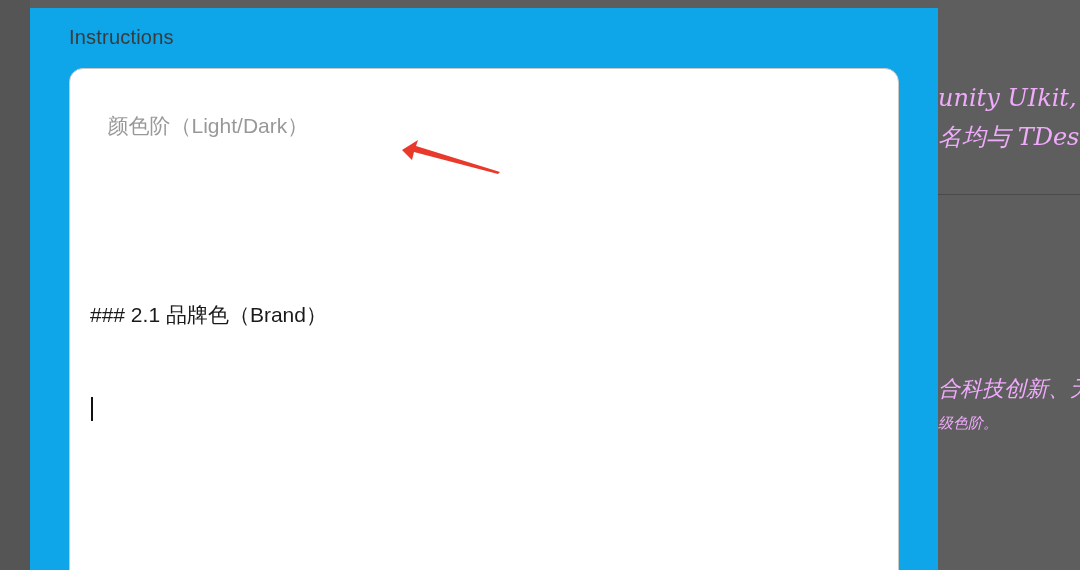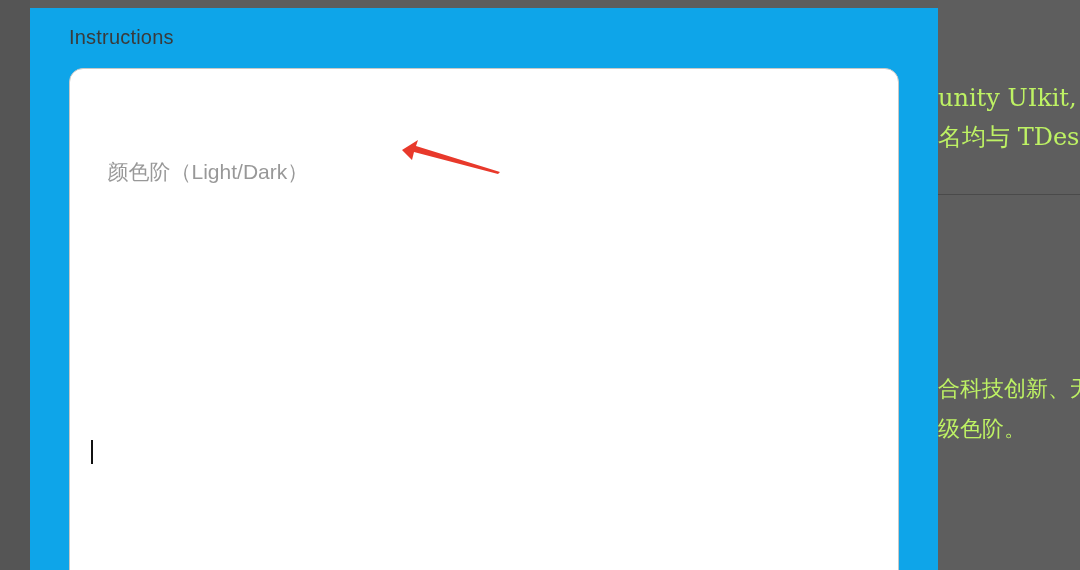--- a/index.html
+++ b/index.html
@@ -21,35 +21,36 @@
       width: 142px;
       height: 570px;
       background: #5e5e5e;
       overflow: hidden;
     }
     .bg-line {
       position: absolute;
       white-space: nowrap;
       font-family: "DejaVu Serif", "Liberation Serif", serif;
       font-size: 24px;
-      color: #bef264;
+      color: #f0abfc;
       left: 0;
+      font-style: italic;
     }
     .bg-line.l1 { top: 84px; left: 0px; }
     .bg-line.l2 { top: 121px; left: 0px; }
     .bg-divider {
       position: absolute;
       left: 0;
       top: 194px;
       width: 142px;
       height: 1px;
       background: #4a4a4a;
     }
     .bg-line.l3 { top: 374px; left: 0px; font-family: "DejaVu Sans", sans-serif; font-size: 22px; }
-    .bg-line.l4 { top: 414px; left: 0px; font-family: "DejaVu Sans", sans-serif; font-size: 22px; }
+    .bg-line.l4 { top: 414px; left: 0px; font-family: "DejaVu Sans", sans-serif; font-size: 15px; }
 
     .left-strip {
       position: absolute;
       left: 0;
       top: 0;
       width: 30px;
       height: 570px;
       background: #555555;
     }
 
@@ -88,21 +89,20 @@
       top: -22px;
       font-family: "Liberation Sans", "DejaVu Sans", sans-serif;
       font-size: 21px;
       line-height: 31.5px;
       color: #1a1a1a;
       white-space: pre;
     }
     .ta-line {
       display: block;
       height: 31.5px;
-      margin-top: 46px;
     }
     .ta-line.faded {
       color: #555;
       opacity: 0.6;
     }
     .caret {
       display: inline-block;
       width: 1.5px;
       height: 24px;
       background: #111;
@@ -128,20 +128,21 @@
   <div class="bg-line l4">级色阶。</div>
 </div>
 
 <div class="modal">
   <div class="field-label">Instructions</div>
 
   <div class="textarea">
     <div class="ta-content">
       <span class="ta-line faded">   颜色阶（Light/Dark）</span>
       <span class="ta-line"></span>
+      <span class="ta-line">### 2.1 品牌色（Brand）</span>
       <span class="ta-line"><span class="caret"></span></span>
       
       
       
       
       
       
       
       
       

